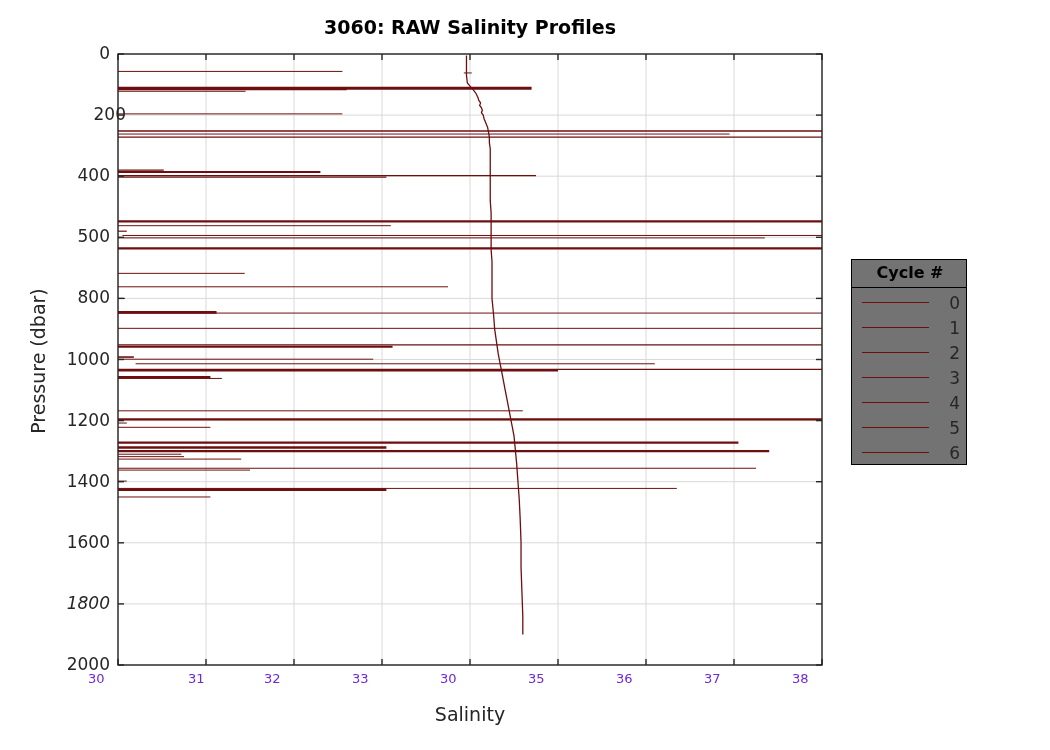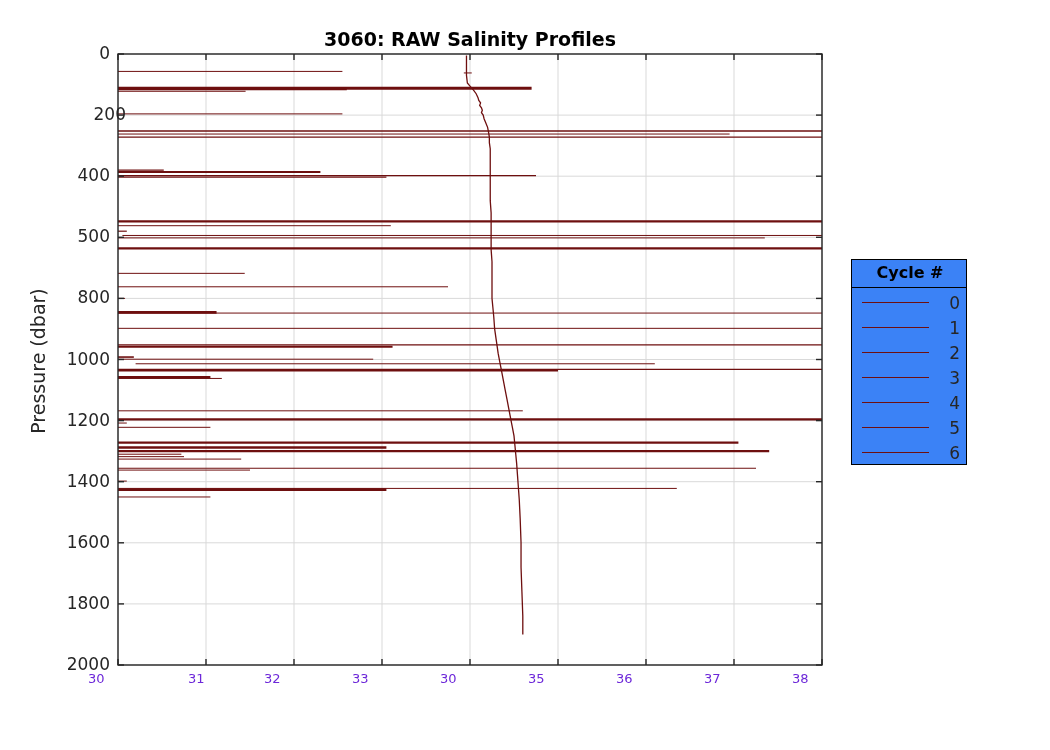--- a/index.html
+++ b/index.html
@@ -16,21 +16,21 @@
   }
   #figure {
     position: absolute;
     left: 0; top: 0;
     width: 1050px;
     height: 750px;
   }
   .chart-title {
     position: absolute;
     left: 118px;
-    top: 28px;
+    top: 16px;
     width: 704px;
     text-align: center;
     font-size: 19px;
     font-weight: bold;
     color: #000000;
     font-family: "DejaVu Sans", sans-serif;
     letter-spacing: 0px;
   }
   .xlabel {
     position: absolute;
@@ -78,21 +78,21 @@
     width: 70px;
     font-family: "DejaVu Sans", sans-serif;
   }
   #legend-box {
     position: absolute;
     left: 851px;
     top: 259px;
     width: 116px;
     height: 206px;
     border: 1px solid #000000;
-    background: #3b82f6;
+    background: #737373;
     box-sizing: border-box;
   }
   .legend-title {
     position: absolute;
     left: 0; top: 3px;
     width: 116px;
     text-align: center;
     font-size: 16px;
     font-weight: bold;
     color: #000000;
@@ -278,24 +278,25 @@
   <div id="yticks">
       <div class="tick-label-y" style="left: 40px; top: 43px;">0</div>
       <div class="tick-label-y" style="left: 56px; top: 104.1px;">200</div>
       <div class="tick-label-y" style="left: 40px; top: 165.2px;">400</div>
       <div class="tick-label-y" style="left: 40px; top: 226.3px;">500</div>
       <div class="tick-label-y" style="left: 40px; top: 287.4px;">800</div>
       <div class="tick-label-y" style="left: 40px; top: 348.5px;">1000</div>
       <div class="tick-label-y" style="left: 40px; top: 409.6px; text-align: right;">1200</div>
       <div class="tick-label-y" style="left: 40px; top: 470.7px;">1400</div>
       <div class="tick-label-y" style="left: 40px; top: 531.8px;">1600</div>
-      <div class="tick-label-y" style="left: 40px; top: 592.9px;">1800</div>
+      <div class="tick-label-y" style="left: 40px; top: 592.9px; font-style: italic;">1800</div>
       <div class="tick-label-y" style="left: 40px; top: 654px;">2000</div>
     </div>
 
+  <div class="xlabel">Salinity</div>
   <div class="ylabel">Pressure (dbar)</div>
 
 
   <div id="legend-box">
     <div class="legend-title">Cycle #</div>
     <div class="legend-sep"></div>
     <div id="legend-rows">
         <div class="legend-row" style="top: 30px;">
           <div class="legend-swatch" style="background: rgb(110, 15, 15);"></div>
           <div class="legend-text">0</div>

